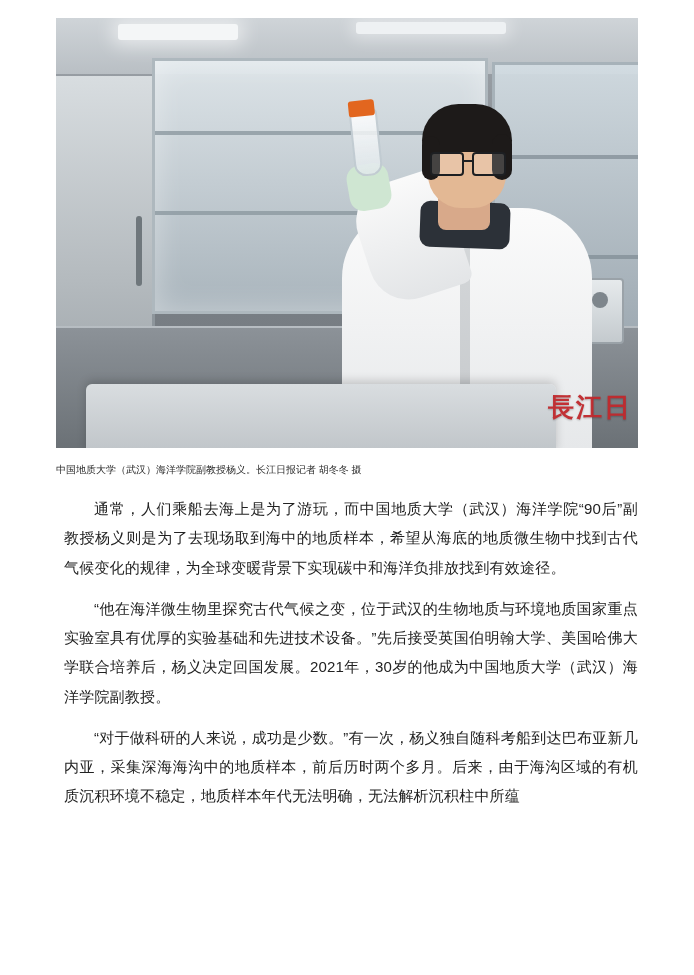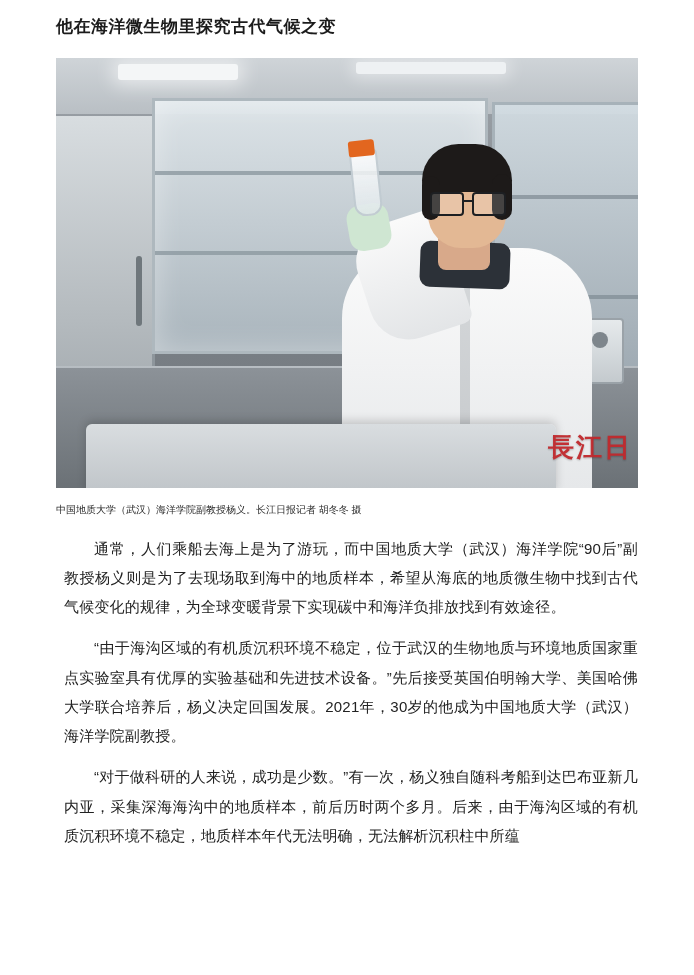--- a/index.html
+++ b/index.html
@@ -216,21 +216,20 @@
   }
   .body-text {
     margin-top: 16px;
   }
 </style>
 </head>
 <body>
 
 <div class="page">
 
-  <h1 class="article-title">他在海洋微生物里探究古代气候之变</h1>
 
   <div class="figure">
     <div class="photo">
       <div class="bg"></div>
       <div class="ceiling"></div>
       <div class="light"></div>
       <div class="light2"></div>
       <div class="fridge">
         <div class="handle"></div>
       </div>
@@ -272,17 +271,17 @@
       </div>
 
       <div class="table-front"></div>
       <div class="watermark">長江日</div>
     </div>
     <div class="caption">中国地质大学（武汉）海洋学院副教授杨义。长江日报记者 胡冬冬 摄</div>
   </div>
 
   <div class="body-text">
     <p>通常，人们乘船去海上是为了游玩，而中国地质大学（武汉）海洋学院“90后”副教授杨义则是为了去现场取到海中的地质样本，希望从海底的地质微生物中找到古代气候变化的规律，为全球变暖背景下实现碳中和海洋负排放找到有效途径。</p>
-    <p>“由于海沟区域的有机质沉积环境不稳定，位于武汉的生物地质与环境地质国家重点实验室具有优厚的实验基础和先进技术设备。”先后接受英国伯明翰大学、美国哈佛大学联合培养后，杨义决定回国发展。2021年，30岁的他成为中国地质大学（武汉）海洋学院副教授。</p>
+    <p>“他在海洋微生物里探究古代气候之变，位于武汉的生物地质与环境地质国家重点实验室具有优厚的实验基础和先进技术设备。”先后接受英国伯明翰大学、美国哈佛大学联合培养后，杨义决定回国发展。2021年，30岁的他成为中国地质大学（武汉）海洋学院副教授。</p>
     <p>“对于做科研的人来说，成功是少数。”有一次，杨义独自随科考船到达巴布亚新几内亚，采集深海海沟中的地质样本，前后历时两个多月。后来，由于海沟区域的有机质沉积环境不稳定，地质样本年代无法明确，无法解析沉积柱中所蕴</p>
   </div>
 
 </div>
 
 </body></html>

